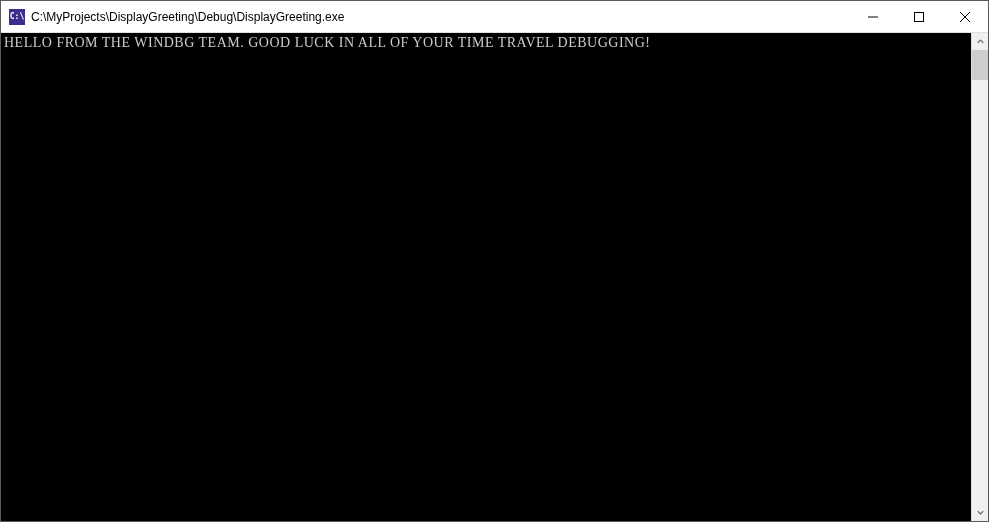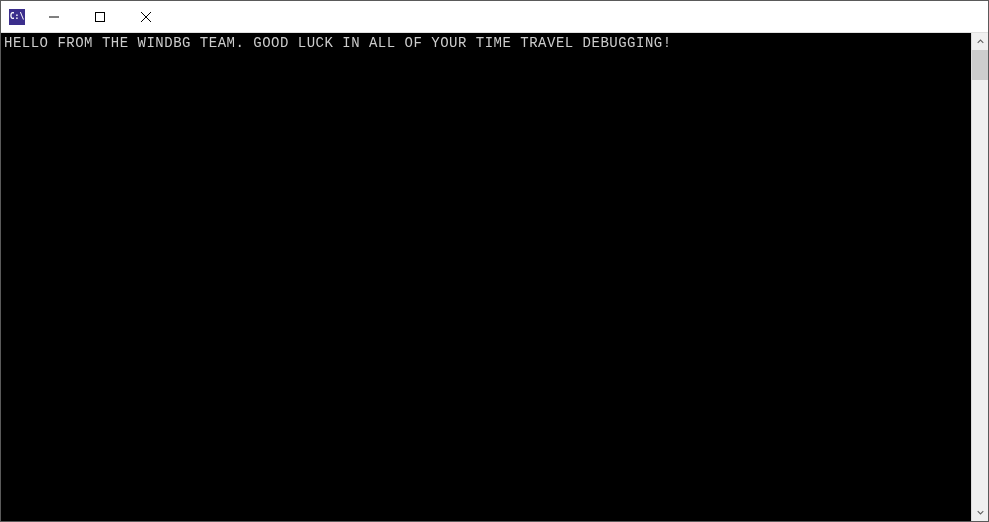--- a/index.html
+++ b/index.html
@@ -71,21 +71,21 @@
     }
     .content-area {
       flex: 1;
       display: flex;
       min-height: 0;
     }
     .console {
       flex: 1;
       background: #000000;
       color: #cccccc;
-      font-family: Liberation Mono, monospace;
+      font-family: Liberation Serif, serif;
       font-size: 14px;
       line-height: 16px;
       padding: 2px 0 0 3px;
       white-space: pre;
       overflow: hidden;
       letter-spacing: 0.5px;
     }
     .scrollbar {
       width: 17px;
       background: #f0f0f0;
@@ -120,20 +120,21 @@
     }
   </style>
 </head>
 <body>
 
 <div class="window">
   <div class="titlebar">
     <div class="titlebar-icon">
       <span>C:\</span>
     </div>
+    <div class="titlebar-text">C:\MyProjects\DisplayGreeting\Debug\DisplayGreeting.exe</div>
     <div class="titlebar-controls">
       <button class="titlebar-btn">
         <svg viewBox="0 0 10 10">
             <line x1="0" y1="5" x2="10" y2="5" stroke="#000" stroke-width="1"></line>
           </svg>
       </button>
       <button class="titlebar-btn">
         <svg viewBox="0 0 10 10">
             <rect x="0.5" y="0.5" width="9" height="9" fill="none" stroke="#000" stroke-width="1"></rect>
           </svg>

